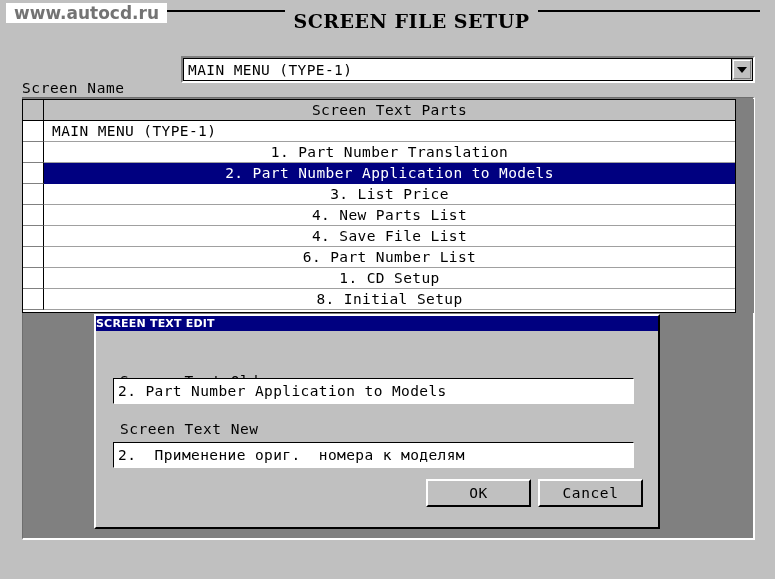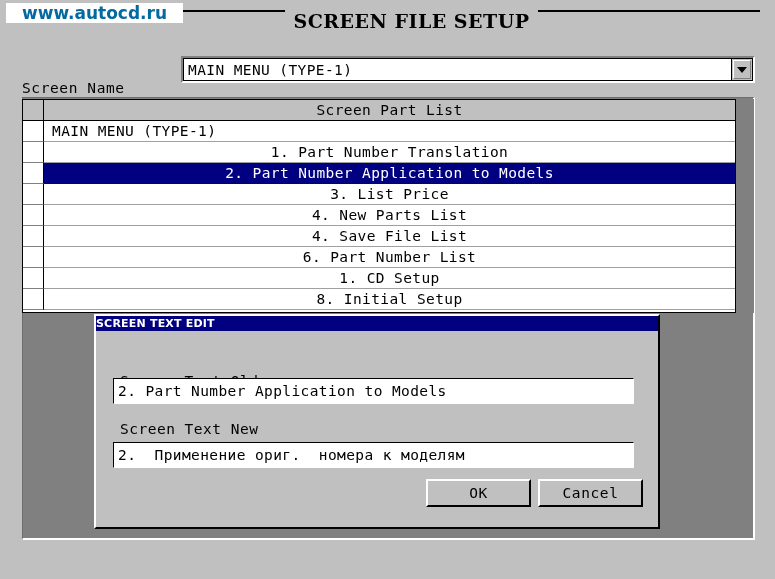--- a/index.html
+++ b/index.html
@@ -14,26 +14,26 @@
     font-family: "DejaVu Sans Mono", monospace;
     position: relative;
   }
 
   
   #watermark {
     position: absolute;
     left: 6px;
     top: 3px;
     background: #ffffff;
-    color: #0369a1;
+    color: #737373;
     font-family: "DejaVu Sans", sans-serif;
     font-weight: bold;
     font-size: 17px;
     line-height: 20px;
-    padding: 0 16px;
+    padding: 0 8px;
     letter-spacing: 0px;
     white-space: nowrap;
     z-index: 50;
   }
 
   
   #title-bar {
     position: absolute;
     left: 0;
     top: 10px;
@@ -327,21 +327,21 @@
   </div>
 </div>
 
 <div id="outer-panel"></div>
 
 <div id="grid-scroll-gutter"></div>
 
 <div id="grid">
   <div class="grid-row grid-header">
     <div class="rowhdr"></div>
-    <div class="cell">Screen Part List</div>
+    <div class="cell">Screen Text Parts</div>
   </div>
   <div id="grid-body">
       <div class="grid-row">
         <div class="rowhdr"></div>
         <div class="cell left">MAIN MENU (TYPE-1)</div>
       </div>
       <div class="grid-row">
         <div class="rowhdr"></div>
         <div class="cell">1. Part Number Translation</div>
       </div>

